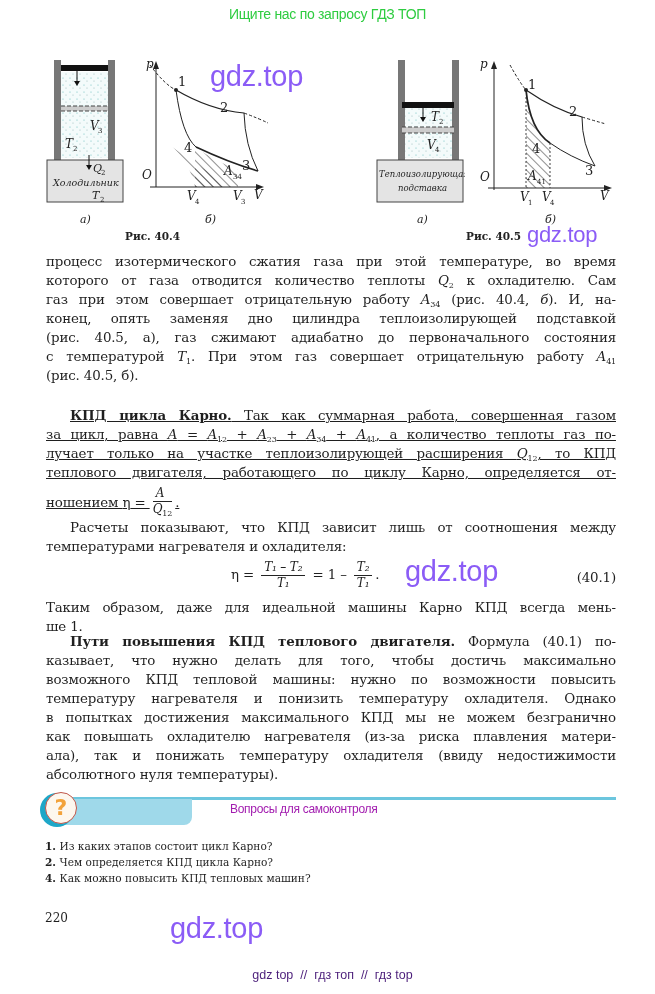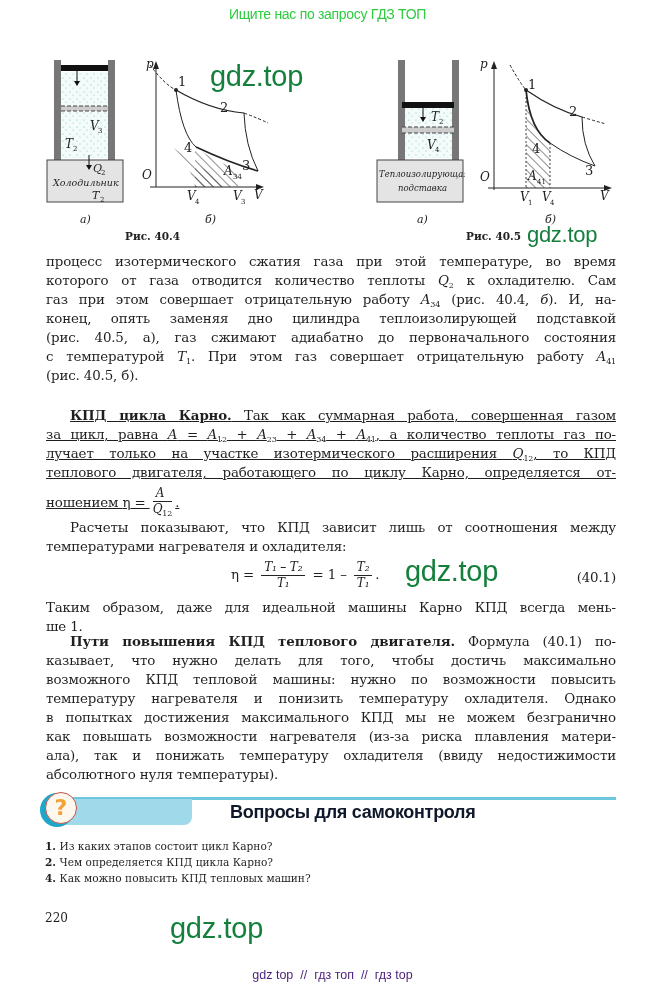--- a/index.html
+++ b/index.html
@@ -16,21 +16,21 @@
     .fig-caption {
       position: absolute; font-family: "DejaVu Serif", serif; font-weight: bold;
       font-size: 10.5px; color: #222;
     }
     .sub-label {
       position: absolute; font-family: "DejaVu Serif", serif; font-style: italic;
       font-size: 11px; color: #222;
     }
 
     .watermark {
-      position: absolute; font-family: "Liberation Sans", sans-serif; color: #15803d;
+      position: absolute; font-family: "Liberation Sans", sans-serif; color: #8b5cf6;
       font-size: 29px; letter-spacing: -0.3px;
     }
 
     .body-text {
       position: absolute; left: 46px; width: 570px;
       font-family: "DejaVu Serif", serif; font-size: 13.4px; line-height: 19px;
       color: #1f1f1f; letter-spacing: -0.15px;
     }
     .line { display: block; white-space: nowrap; text-align: justify; text-align-last: justify; height: 19px; }
     .line.last { text-align-last: left; }
@@ -42,21 +42,21 @@
     .formula-line { position: relative; height: 40px; }
     .frac { display: inline-block; vertical-align: middle; text-align: center; margin: 0 3px; }
     .frac .num { display: block; border-bottom: 1px solid #222; padding: 0 3px; line-height: 15px; font-style: italic; }
     .frac .den { display: block; line-height: 15px; font-style: italic; }
 
     .q-header { position: absolute; left: 40px; top: 791px; width: 576px; height: 40px; }
     .q-header .bar-top { position: absolute; left: 20px; top: 6px; width: 556px; height: 3px; background: #6cc6de; }
     .q-header .bar-fill { position: absolute; left: 20px; top: 8px; width: 132px; height: 26px; background: #9fd9ea; border-radius: 0 0 8px 0; }
     .q-header .icon-back { position: absolute; left: 0px; top: 2px; width: 34px; height: 34px; border-radius: 50%; background: #1ea7c8; }
     .q-header .icon { position: absolute; left: 5px; top: 1px; width: 32px; height: 32px; border-radius: 50%; background: #fdf7ee; border: 1.5px solid #c0574a; text-align: center; font-family: "DejaVu Sans", sans-serif; font-weight: bold; font-size: 22px; line-height: 29px; color: #f2a23a; }
-    .q-header .title { position: absolute; left: 190px; top: 11px; font-family: "Liberation Sans", sans-serif; font-weight: bold; font-size: 18px; color: #0f172a; letter-spacing: -0.3px; }
+    .q-header .title { position: absolute; left: 190px; top: 11px; font-family: "Liberation Sans", sans-serif; font-weight: normal; font-size: 12px; color: #a21caf; letter-spacing: -0.3px; }
 
     .questions { position: absolute; left: 45px; top: 838px; font-family: "DejaVu Serif", serif; font-size: 10.6px; line-height: 16px; color: #1f1f1f; }
     .questions .qnum { font-weight: bold; }
 
     .page-num { position: absolute; left: 45px; top: 911px; font-family: "DejaVu Serif", serif; font-size: 12px; color: #1f1f1f; }
 
     .footer { position: absolute; top: 968px; left: 0; width: 655px; text-align: center; font-family: "Liberation Sans", sans-serif; font-size: 12.5px; color: #4b1e7a; padding-left: 10px; }
   </style>
 </head>
 <body>
@@ -210,21 +210,21 @@
   <span class="line"><span>газ при этом совершает отрицательную работу </span><span class="it">A</span><sub>34</sub><span> (рис. 40.4, </span><span class="it">б</span><span>). И, на-</span></span>
   <span class="line"><span>конец, опять заменяя дно цилиндра теплоизолирующей подставкой</span></span>
   <span class="line"><span>(рис. 40.5, а), газ сжимают адиабатно до первоначального состояния</span></span>
   <span class="line"><span>с температурой </span><span class="it">T</span><sub>1</sub><span>. При этом газ совершает отрицательную работу </span><span class="it">A</span><sub>41</sub></span>
   <span class="line last"><span>(рис. 40.5, б).</span></span>
 </div>
 
 <div class="body-text" style="top:406px;text-decoration:underline;">
   <span class="line indent"><span class="bold">КПД цикла Карно.</span><span> Так как суммарная работа, совершенная газом</span></span>
   <span class="line"><span>за цикл, равна </span><span class="it">A</span><span> = </span><span class="it">A</span><sub>12</sub> + <span class="it">A</span><sub>23</sub> + <span class="it">A</span><sub>34</sub> + <span class="it">A</span><sub>41</sub><span>, а количество теплоты газ по-</span></span>
-  <span class="line"><span>лучает только на участке изотермического расширения </span><span class="it">Q</span><sub>12</sub><span>, то КПД</span></span>
+  <span class="line"><span>лучает только на участке теплоизолирующей расширения </span><span class="it">Q</span><sub>12</sub><span>, то КПД</span></span>
   <span class="line"><span>теплового двигателя, работающего по циклу Карно, определяется от-</span></span>
   <span class="line last" style="height:34px; padding-top:4px;"><span>ношением </span><span>η</span><span> = </span><span class="frac" style="font-size:12px;"><span class="num">A</span><span class="den"><span>Q</span><sub style="font-style:normal;">12</sub></span></span><span>.</span></span>
 </div>
 
 <div class="body-text" style="top:518px;">
   <span class="line indent"><span>Расчеты показывают, что КПД зависит лишь от соотношения между</span></span>
   <span class="line last"><span>температурами нагревателя и охладителя:</span></span>
   <div class="formula-line" style="height:42px;">
     <span style="position:absolute; left:185px; top:4px; white-space:nowrap;">
       <span>η</span><span> = </span><span class="frac" style="font-size:12px;"><span class="num">T₁ – T₂</span><span class="den">T₁</span></span><span> = 1 – </span><span class="frac" style="font-size:12px;"><span class="num">T₂</span><span class="den">T₁</span></span><span>.</span>
@@ -236,21 +236,21 @@
 </div>
 
 <div class="watermark" style="left:405px; top:555px;">gdz.top</div>
 
 <div class="body-text" style="top:632px;">
   <span class="line indent"><span class="bold">Пути повышения КПД теплового двигателя.</span><span> Формула (40.1) по-</span></span>
   <span class="line">казывает, что нужно делать для того, чтобы достичь максимально</span>
   <span class="line">возможного КПД тепловой машины: нужно по возможности повысить</span>
   <span class="line">температуру нагревателя и понизить температуру охладителя. Однако</span>
   <span class="line">в попытках достижения максимального КПД мы не можем безгранично</span>
-  <span class="line">как повышать возможности нагревателя (из-за риска плавления матери-</span>
+  <span class="line">как повышать охладителю нагревателя (из-за риска плавления матери-</span>
   <span class="line">ала), так и понижать температуру охладителя (ввиду недостижимости</span>
   <span class="line last">абсолютного нуля температуры).</span>
 </div>
 
 <div class="q-header">
   <div class="bar-top"></div>
   <div class="bar-fill"></div>
   <div class="icon-back"></div>
   <div class="icon">?</div>
   <div class="title">Вопросы для самоконтроля</div>

